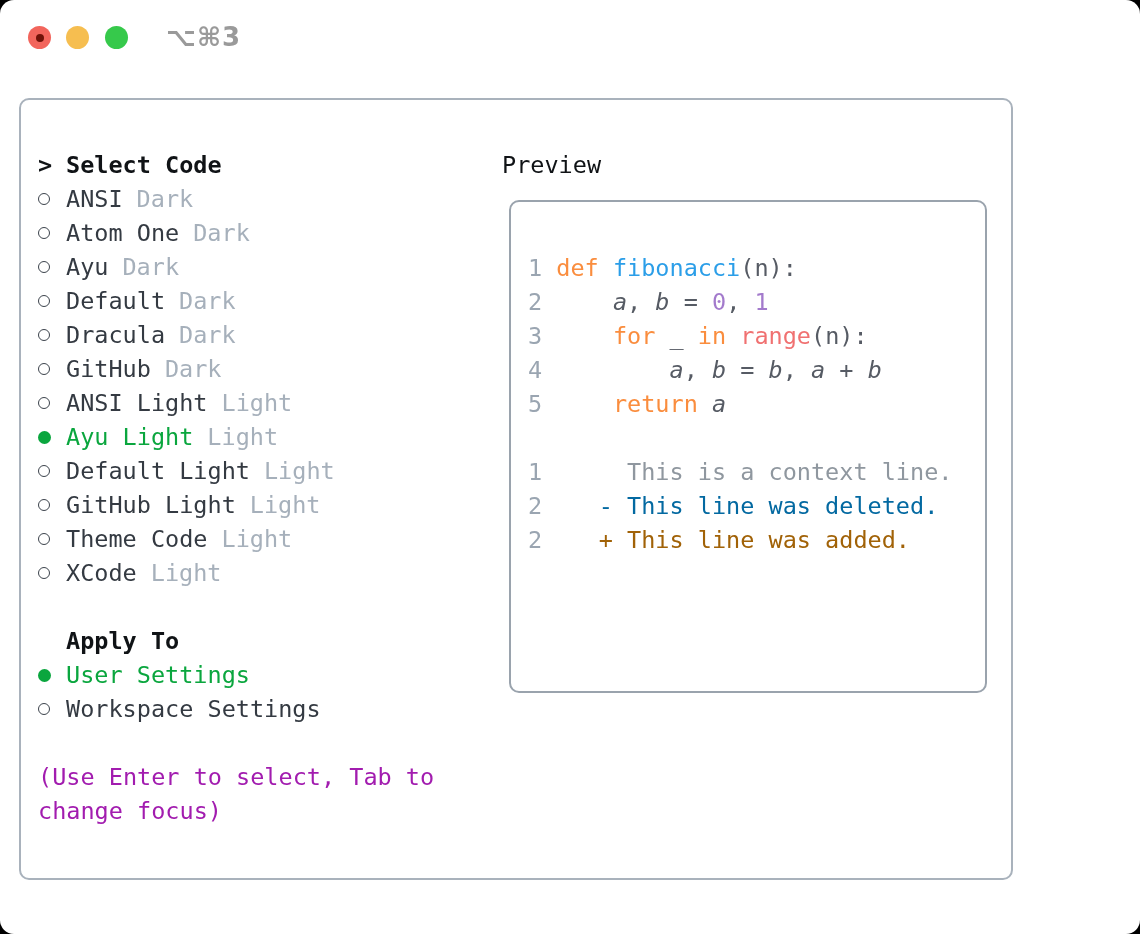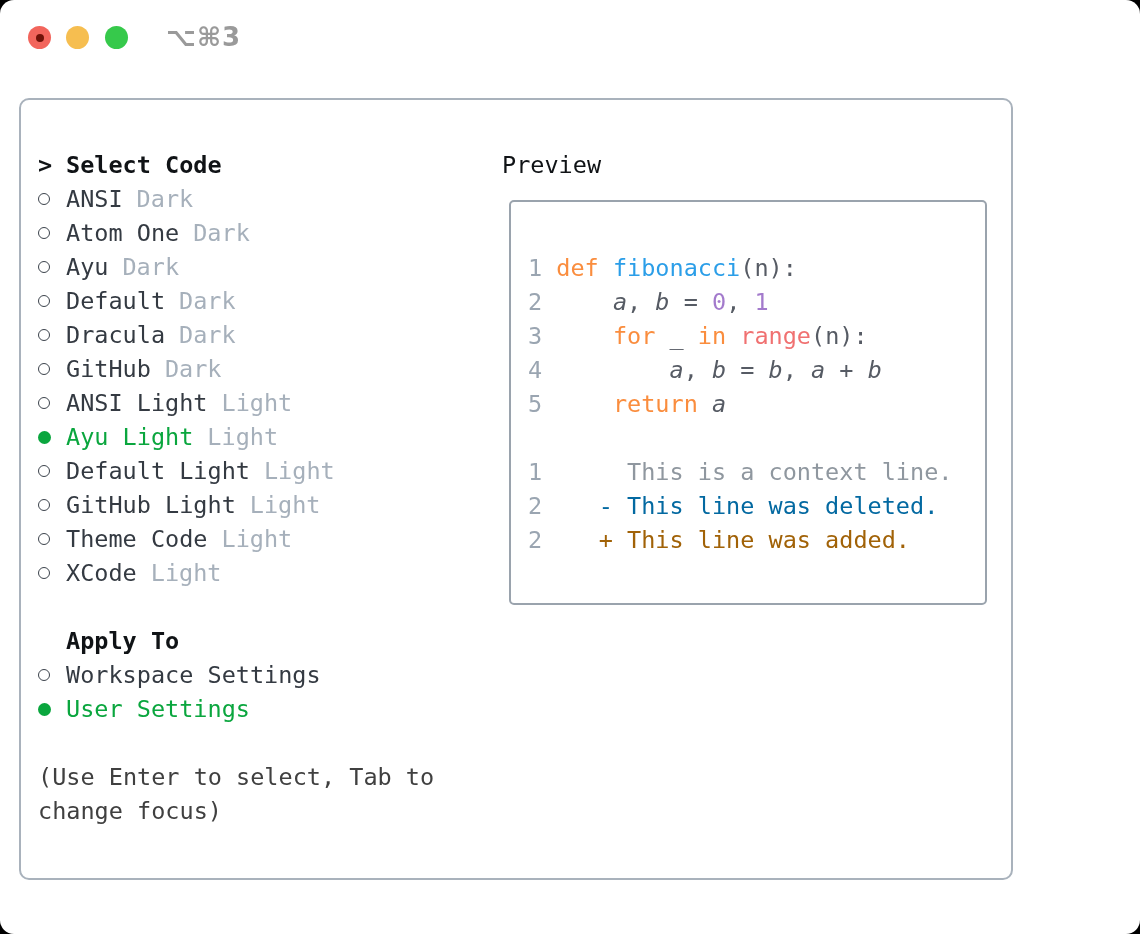--- a/index.html
+++ b/index.html
@@ -19,26 +19,26 @@
   .left-col{position:absolute;left:17px;top:48px;font-size:23.5px;line-height:34px;color:#343a42;}
   .row{display:flex;align-items:center;height:34px;white-space:pre;}
   .bullet-cell{display:inline-flex;align-items:center;width:28px;flex:0 0 28px;}
   .circle{width:12px;height:12px;border:1.6px solid #3c434c;border-radius:50%;box-sizing:border-box;}
   .circle.filled{width:13px;height:13px;background:#0aa63e;border:none;}
   .gt{font-weight:700;color:#101316;}
   .hdr{font-weight:700;color:#101316;}
   .name.sel{color:#0aa63e;}
   .tag{color:#a6b0bb;margin-left:14px;}
   .spacer{height:34px;}
-  .help{color:#404040;height:34px;line-height:34px;white-space:pre;}
+  .help{color:#a21caf;height:34px;line-height:34px;white-space:pre;}
   
   .preview-hdr{position:absolute;left:481px;top:48px;height:34px;line-height:34px;
                font-size:23.5px;font-weight:400;color:#101316;}
-  .preview-box{position:absolute;left:488px;top:100px;width:478px;height:405px;box-sizing:border-box;
-               border:2px solid #9aa3ad;border-radius:5px;}
+  .preview-box{position:absolute;left:488px;top:100px;width:478px;height:493px;box-sizing:border-box;
+               border:2px solid #9aa3ad;border-radius:10px;}
   .code{position:absolute;left:17px;top:49px;font-size:23.5px;line-height:34px;}
   .cl{white-space:pre;height:34px;}
   .tok-ln{color:#9aa5b1;}
   .tok-plain{color:#565b64;}
   .tok-kw{color:#fa8d3e;}
   .tok-fn{color:#2b9ee8;}
   .tok-num{color:#a37acc;}
   .tok-builtin{color:#f07171;}
   .tok-var{color:#565b64;font-style:italic;}
   .tok-ctx{color:#8f979f;}
@@ -79,22 +79,22 @@
         </div>
 
       <div class="spacer"></div>
 
       <div class="row">
         <span class="bullet-cell"></span>
         <span class="hdr">Apply To</span>
       </div>
 
       <div id="apply-items">
+          <div class="row"><span class="bullet-cell"><span class="circle filled"></span></span><span class="name sel">User Settings</span></div>
           <div class="row"><span class="bullet-cell"><span class="circle"></span></span><span class="name">Workspace Settings</span></div>
-          <div class="row"><span class="bullet-cell"><span class="circle filled"></span></span><span class="name sel">User Settings</span></div>
         </div>
 
       <div class="spacer"></div>
 
       <div class="help">(Use Enter to select, Tab to</div>
       <div class="help">change focus)</div>
     </div>
 
     <div class="preview-hdr">Preview</div>
 

